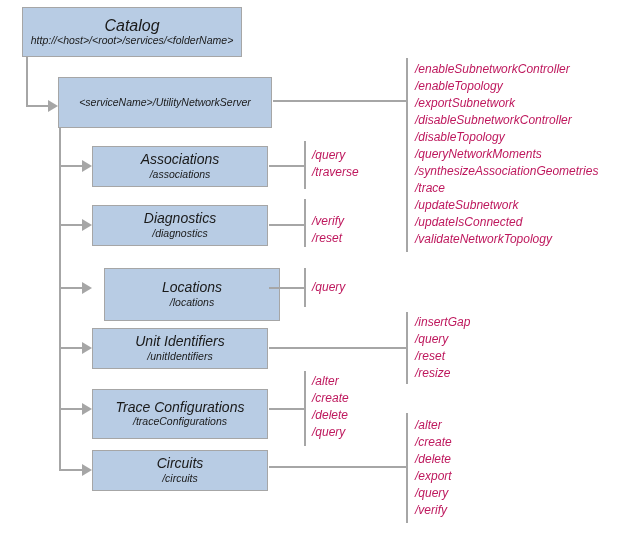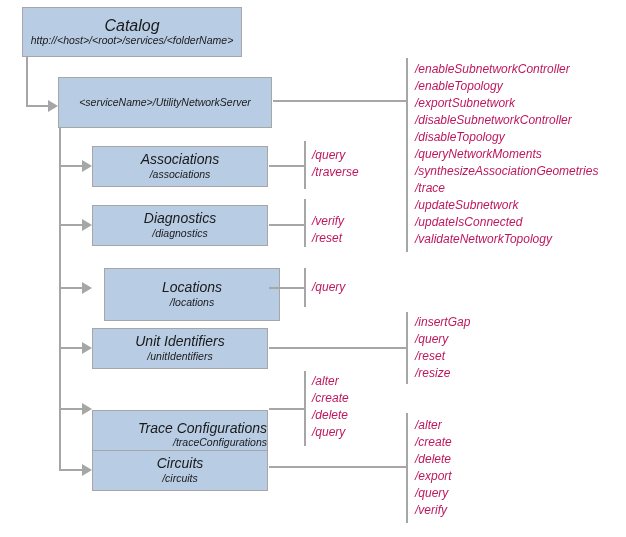--- a/index.html
+++ b/index.html
@@ -91,21 +91,21 @@
   <div class="box" style="left:104px; top:268px; width:176px; height:53px;">
     <div class="title t-sm">Locations</div>
     <div class="subtitle s-xs">/locations</div>
   </div>
 
   <div class="box" style="left:92px; top:328px; width:176px; height:41px;">
     <div class="title t-sm">Unit Identifiers</div>
     <div class="subtitle s-xs">/unitIdentifiers</div>
   </div>
 
-  <div class="box" style="left:92px; top:410px; width:176px; height:50px;align-items:flex-end;">
+  <div class="box" style="left:92px; top:389px; width:176px; height:50px;">
     <div class="title t-sm">Trace Configurations</div>
     <div class="subtitle s-xs">/traceConfigurations</div>
   </div>
 
   <div class="box" style="left:92px; top:450px; width:176px; height:41px;">
     <div class="title t-sm">Circuits</div>
     <div class="subtitle s-xs">/circuits</div>
   </div>
 
   <div class="vline" style="left:26px; top:57px; height:49px;"></div>

